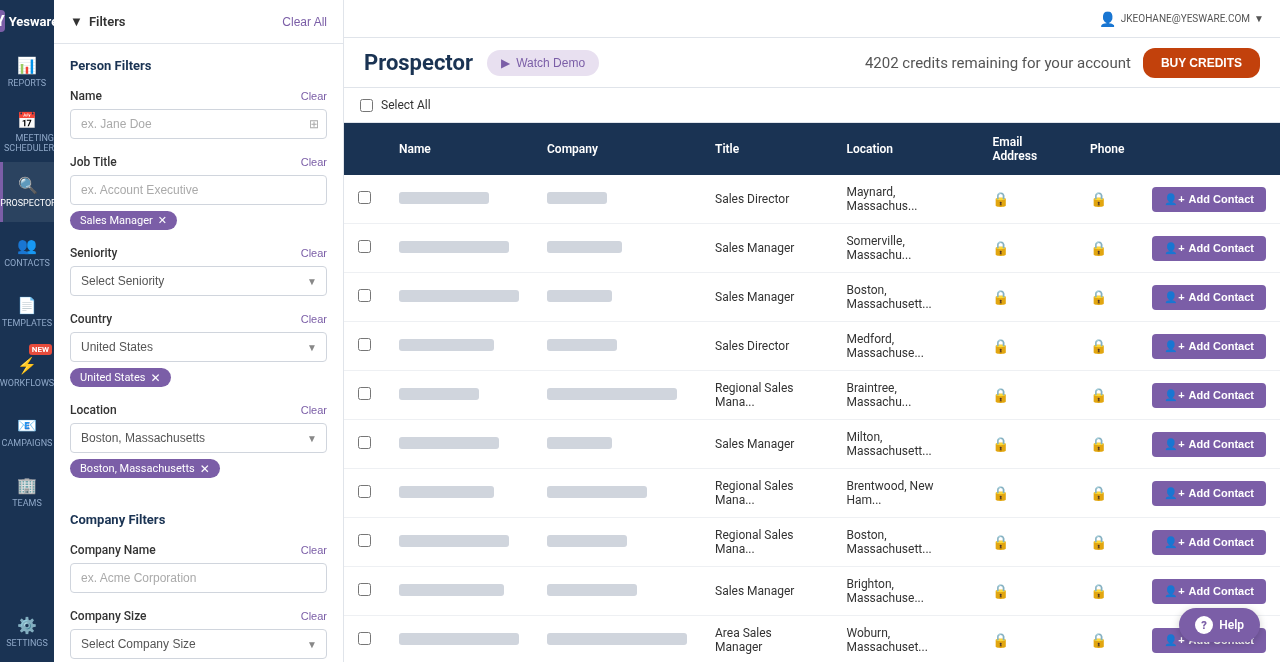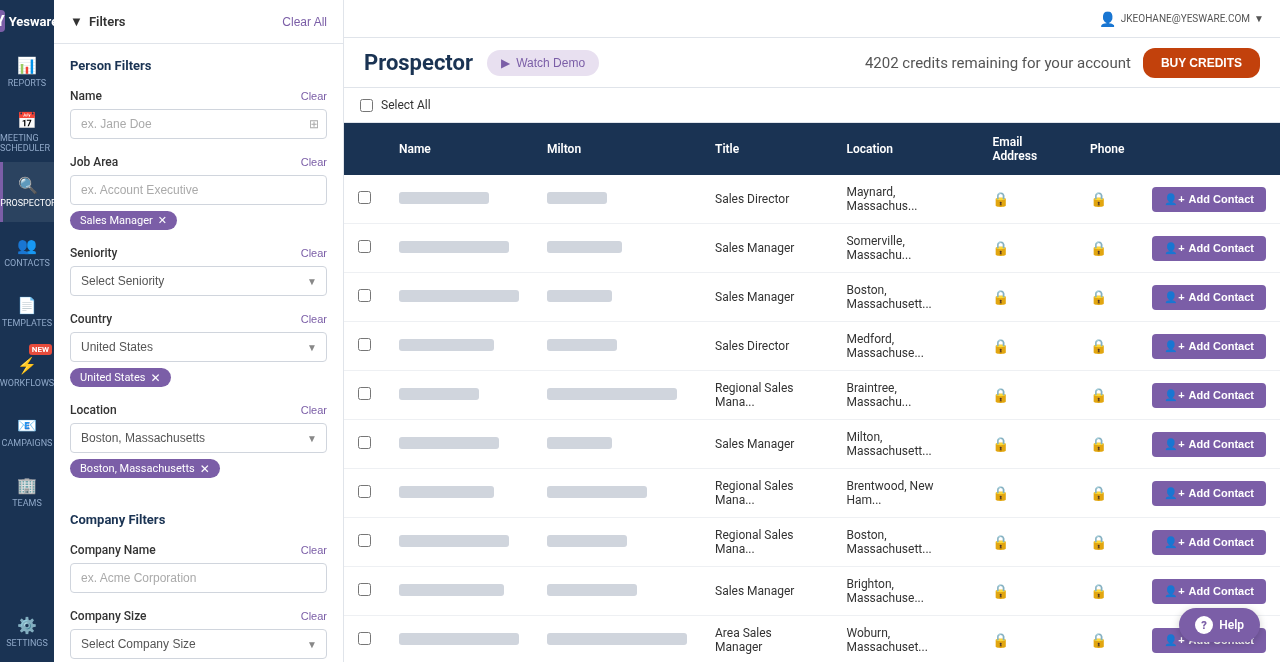--- a/index.html
+++ b/index.html
@@ -23,21 +23,21 @@
       align-items: center;
       justify-content: center;
       color: #8fa8c8;
       font-size: 9px;
       cursor: pointer;
       gap: 4px;
       text-decoration: none;
     }
     .sidebar-nav-item.active { color: #fff; }
     .sidebar-nav-item .nav-icon { font-size: 16px; }
-    .sidebar-nav-item .nav-label { text-align: left; line-height: 1.1; }
+    .sidebar-nav-item .nav-label { text-align: right; line-height: 1.1; }
     .sidebar-spacer { flex: 1; }
 
     
     .filters-panel {
       width: 290px;
       background: #fff;
       border-right: 1px solid #e0e4ea;
       display: flex;
       flex-direction: column;
       overflow-y: auto;
@@ -450,21 +450,21 @@
       <button class="filter-clear">Clear</button>
     </div>
     <div style="position:relative;">
       <input class="filter-input" type="text" placeholder="ex. Jane Doe" style="">
       <span style="position:absolute;right:8px;top:50%;transform:translateY(-50%);color:#aaa;font-size:12px;">⊞</span>
     </div>
   </div>
 
   <div class="filter-group">
     <div class="filter-label-row">
-      <span class="filter-label">Job Area</span>
+      <span class="filter-label">Job Title</span>
       <button class="filter-clear">Clear</button>
     </div>
     <input class="filter-input" type="text" placeholder="ex. Account Executive" style="">
     <div>
       <span class="tag-pill-job">
         <span>Sales Manager</span>
         <span class="close-x">✕</span>
       </span>
     </div>
   </div>
@@ -575,21 +575,21 @@
         <input type="checkbox" style="">
         <span>Select All</span>
       </label>
     </div>
 
     <table>
       <thead>
         <tr>
           <th></th>
           <th>Name</th>
-          <th>Milton</th>
+          <th>Company</th>
           <th>Title</th>
           <th>Location</th>
           <th>Email Address</th>
           <th>Phone</th>
           <th></th>
         </tr>
       </thead>
       <tbody id="table-body">
       <tr>
       <td class="checkbox-cell">

